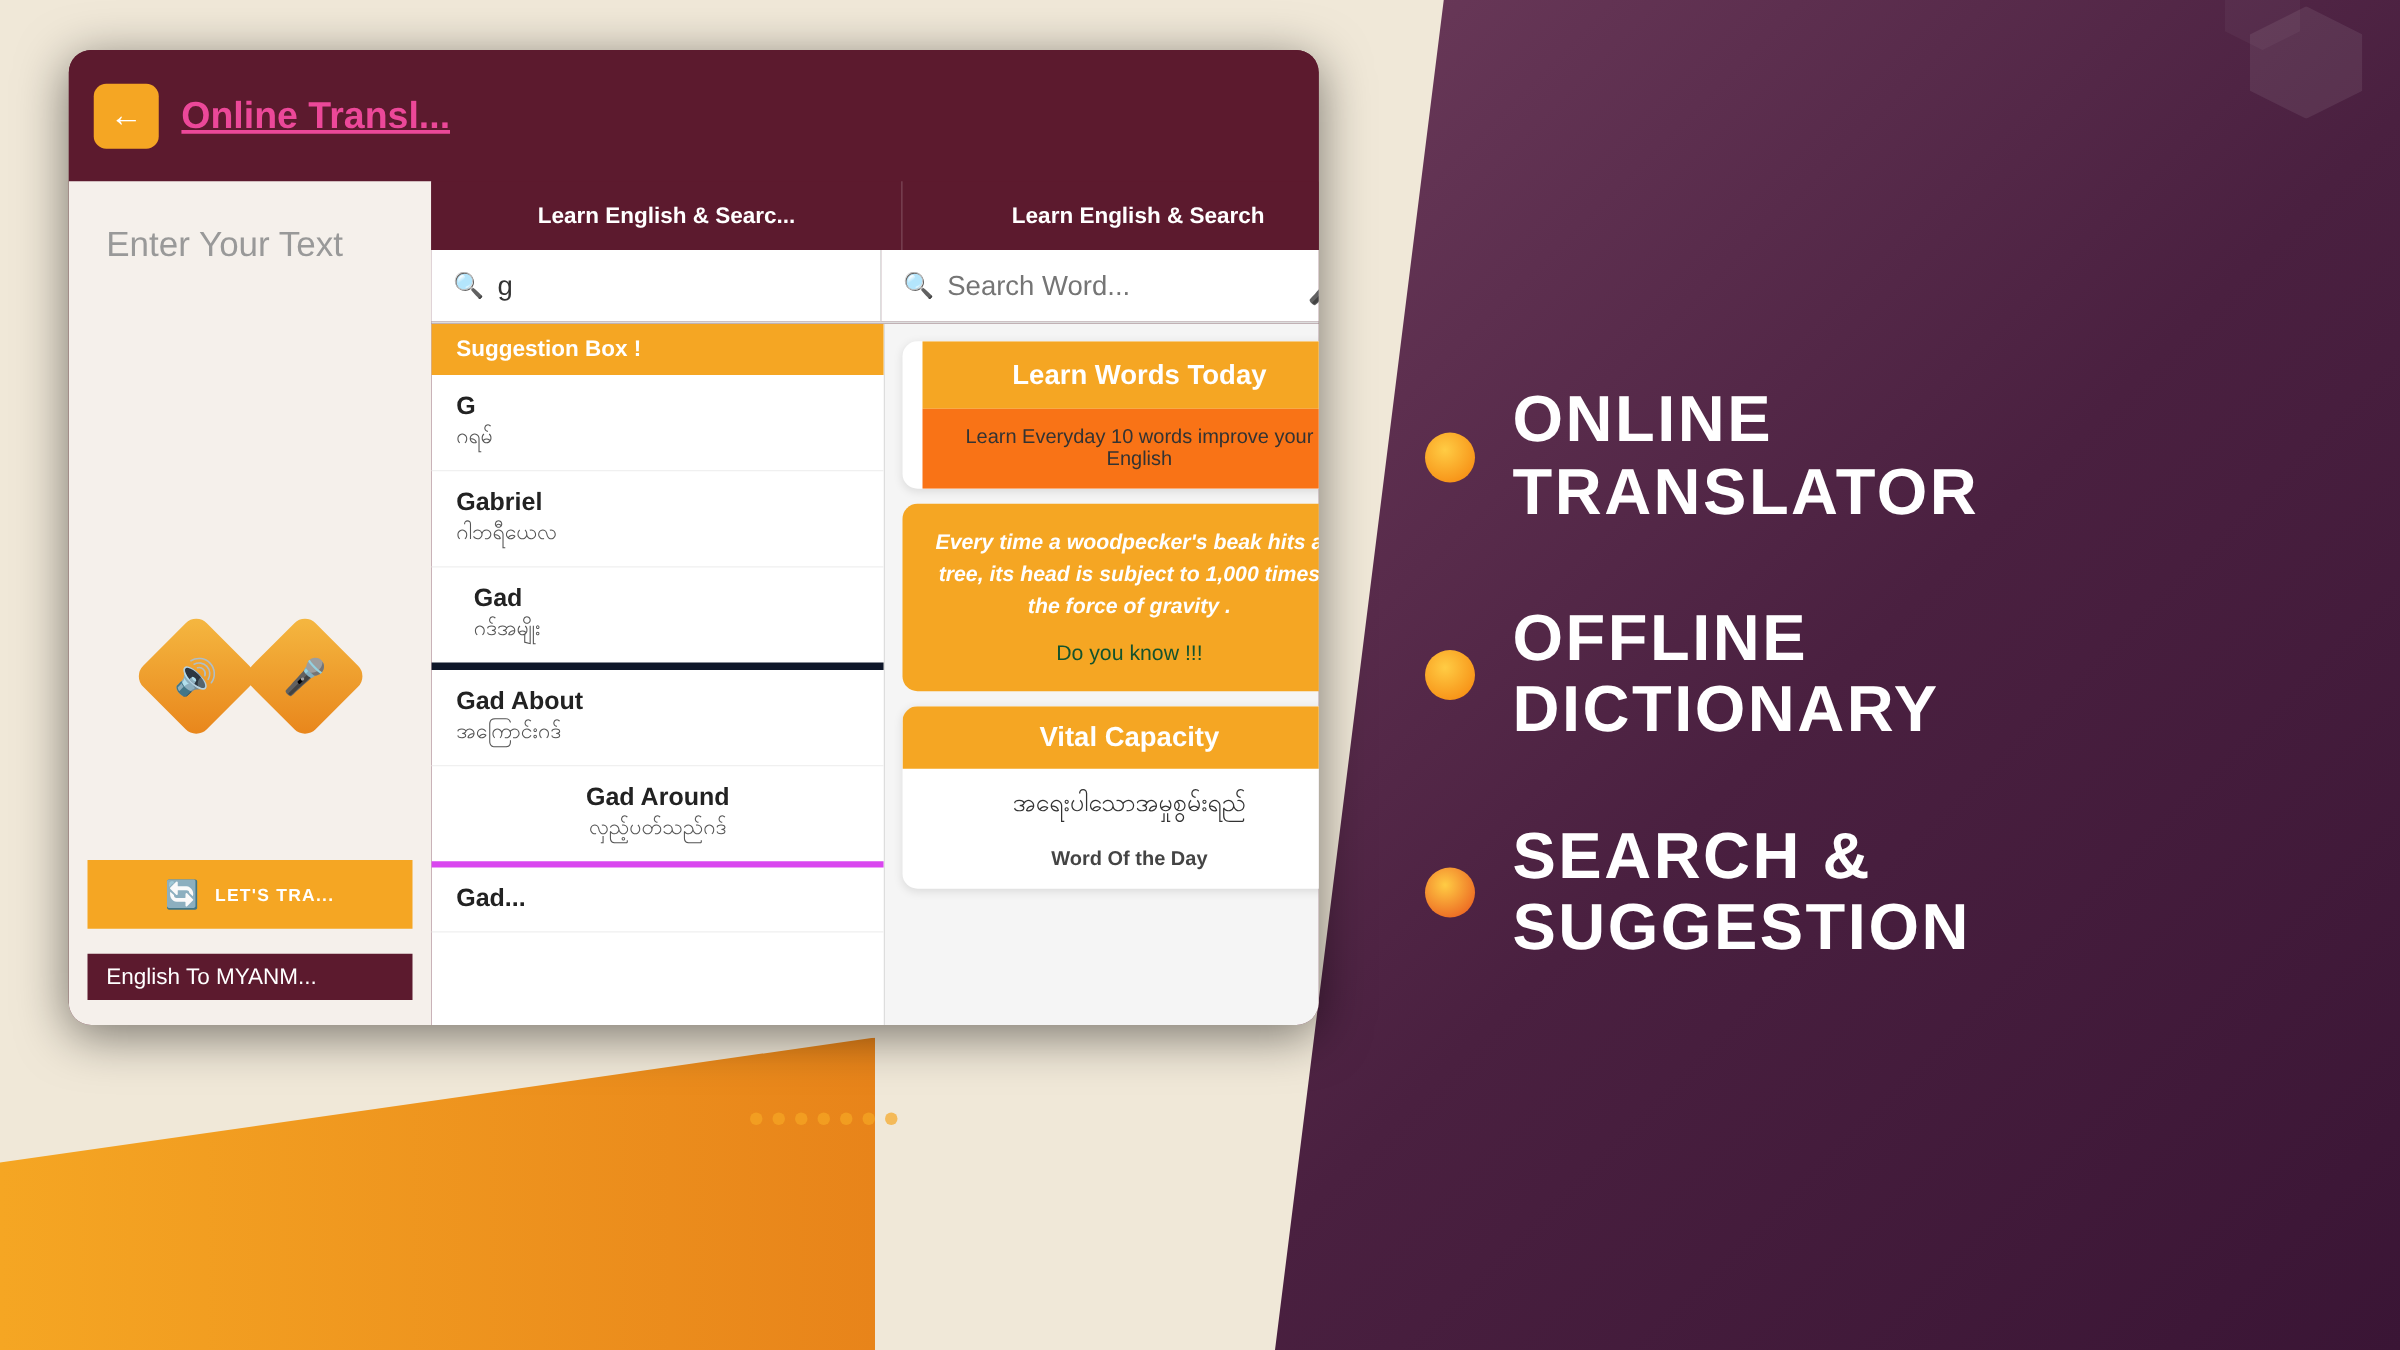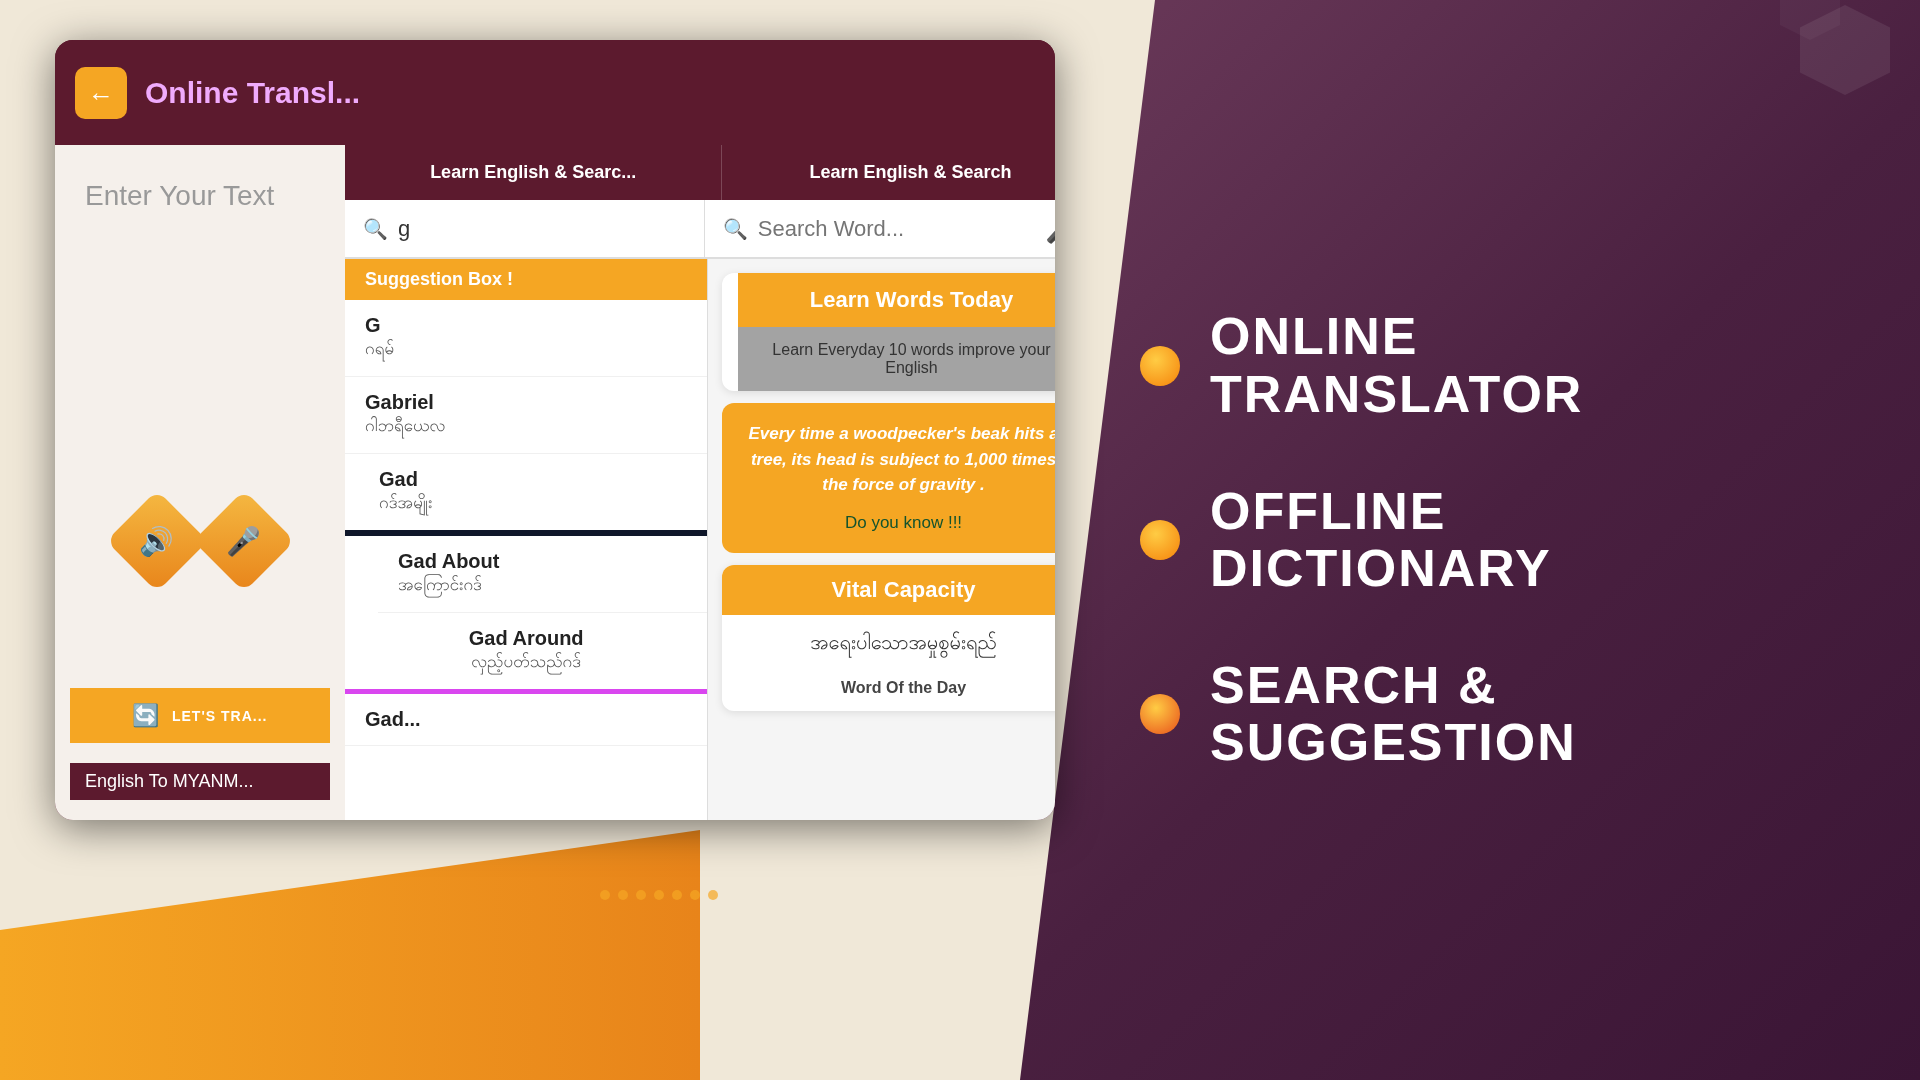--- a/index.html
+++ b/index.html
@@ -114,25 +114,26 @@
       display: flex;
       align-items: center;
       justify-content: center;
       color: white;
       font-size: 26px;
       cursor: pointer;
       flex-shrink: 0;
     }
 
     .app-title {
-      color: #f0abfc;
+      color: #ec4899;
       font-size: 30px;
       font-weight: bold;
       white-space: nowrap;
       overflow: hidden;
+      text-decoration: underline;
     }
 
     
     .app-main {
       display: flex;
       height: calc(100% - 105px);
     }
 
     
     .left-panel {
@@ -346,41 +347,41 @@
             <div style="font-size:17px; color:#555;">ဂရမ်</div>
           </div>
           <div style="padding:14px 20px; border-bottom:1px solid #f0f0f0; cursor:pointer;">
             <div style="font-size:20px; font-weight:bold; color:#222;">Gabriel</div>
             <div style="font-size:17px; color:#555;">ဂါဘရီယေလ</div>
           </div>
           <div style="padding:14px 34px; border-bottom:6px solid #0f172a; cursor:pointer;">
             <div style="font-size:20px; font-weight:bold; color:#222;">Gad</div>
             <div style="font-size:17px; color:#555;">ဂဒ်အမျိုး</div>
           </div>
-          <div style="padding:14px 20px; border-bottom:1px solid #f0f0f0; cursor:pointer;margin-left:33px;">
+          <div style="padding:14px 20px; border-bottom:1px solid #f0f0f0; cursor:pointer;">
             <div style="font-size:20px; font-weight:bold; color:#222;">Gad About</div>
             <div style="font-size:17px; color:#555;">အကြောင်းဂဒ်</div>
           </div>
           <div style="padding:14px 20px; border-bottom:5px solid #d946ef; cursor:pointer;text-align:center;">
             <div style="font-size:20px; font-weight:bold; color:#222;">Gad Around</div>
             <div style="font-size:17px; color:#555;">လှည့်ပတ်သည်ဂဒ်</div>
           </div>
           <div style="padding:14px 20px; border-bottom:1px solid #f0f0f0; cursor:pointer;">
             <div style="font-size:20px; font-weight:bold; color:#222;">Gad...</div>
             <div style="font-size:17px; color:#555;"></div>
           </div>
         </div>
 
         <div style="flex:1; background:#f5f5f5; overflow-y:auto; padding:14px; display:flex; flex-direction:column; gap:12px;">
 
           <div style="background:white; border-radius:12px; overflow:hidden; box-shadow:0 2px 8px rgba(0,0,0,0.1);padding-left:16px;">
             <div style="background:#f5a623; padding:14px 18px; text-align:center; color:white; font-size:22px; font-weight:900;">
               <span>Learn Words Today</span>
             </div>
-            <div style="padding:14px 18px; text-align:center; font-size:16px; color:#333; font-weight:500; background:#a3a3a3;">Learn Everyday 10 words improve your English</div>
+            <div style="padding:14px 18px; text-align:center; font-size:16px; color:#333; font-weight:500; background:#f97316;">Learn Everyday 10 words improve your English</div>
           </div>
 
           <div style="background:#f5a623; border-radius:12px; padding:18px; color:white; font-size:17px; font-weight:bold; font-style:italic; text-align:center; line-height:1.5;">
             <div>Every time a woodpecker's beak hits  a tree, its head is subject to 1,000 times  the force of gravity .</div>
             <div style="color:#14532d; font-size:17px; font-weight:normal; margin-top:12px; font-style:normal;">Do you know !!!</div>
           </div>
 
           <div style="background:white; border-radius:12px; overflow:hidden; box-shadow:0 2px 8px rgba(0,0,0,0.1);">
             <div style="background:#f5a623; padding:12px 18px; text-align:center; color:white; font-size:22px; font-weight:900;">Vital Capacity</div>
             <div style="padding:14px 18px; text-align:center; font-size:20px; color:#333;">အရေးပါသောအမှုစွမ်းရည်</div>

